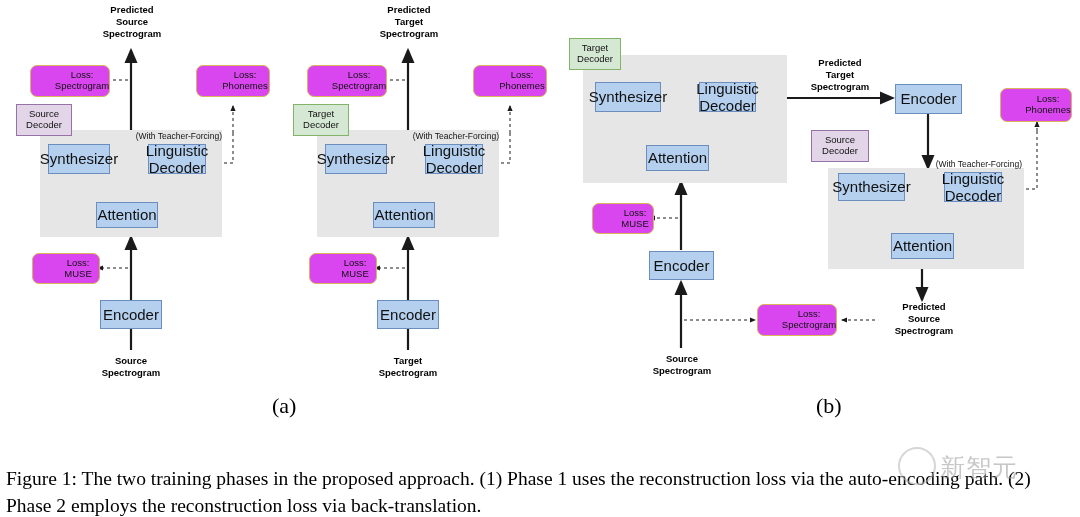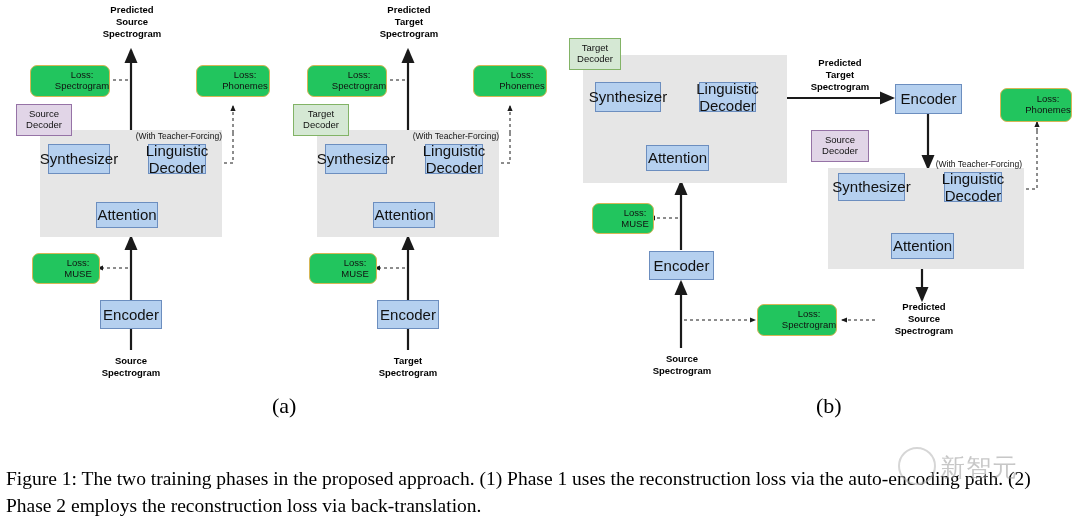--- a/index.html
+++ b/index.html
@@ -7,21 +7,21 @@
   #page{position:relative;width:1080px;height:517px;text-decoration:underline;}
 
   .fig{position:absolute;left:0;top:0;width:1080px;height:430px;}
   svg.wires{position:absolute;left:0;top:0;width:1080px;height:430px;overflow:visible;}
 
   .node{position:absolute;box-sizing:border-box;display:flex;align-items:center;justify-content:center;text-align:center;line-height:1.15;}
 
   .grey-panel{background:#e6e6e6;border:none;}
 
   .blue{background:#b5d0ef;border:1px solid #6c8ebf;color:#111;font-size:15px;}
-  .yellow{background:#22c55e;border:1px solid #d6b656;color:#111;font-size:9.5px;border-radius:7px;padding-left:24px;}
+  .yellow{background:#d946ef;border:1px solid #d6b656;color:#111;font-size:9.5px;border-radius:7px;padding-left:24px;}
   .purple{background:#e1d5e7;border:1px solid #9673a6;color:#111;font-size:9.5px;}
   .green{background:#d5e8d4;border:1px solid #82b366;color:#111;font-size:9.5px;}
 
   .boldlabel{position:absolute;font-size:9.5px;font-weight:bold;text-align:center;line-height:1.28;color:#000;}
   .tflabel{position:absolute;font-size:8.5px;color:#111;text-align:right;}
 
   .panel-letter{position:absolute;font-family:"Liberation Serif",serif;font-size:22px;color:#000;}
 
   .caption{position:absolute;left:6px;top:466px;width:1068px;
     font-family:"Liberation Serif",serif;font-size:19.5px;line-height:1.38;color:#000;}

